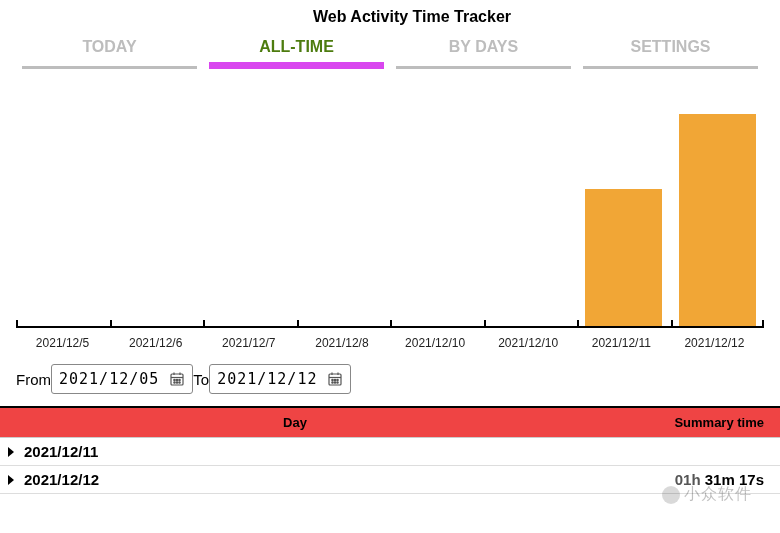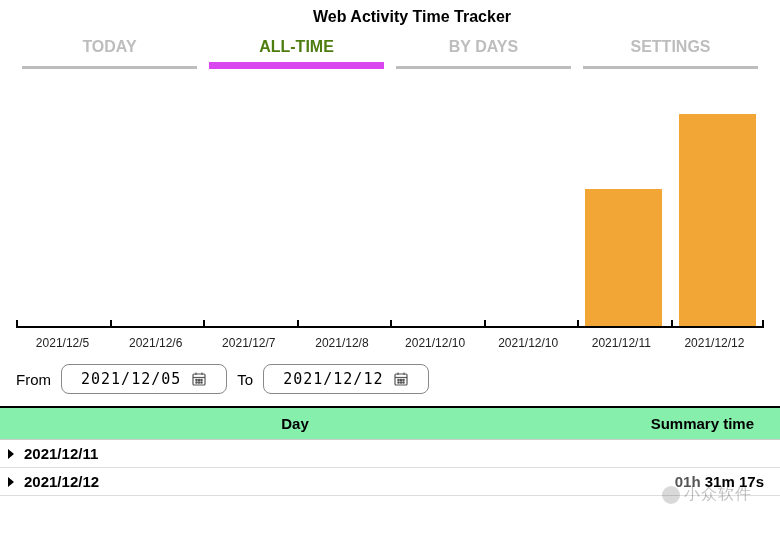--- a/index.html
+++ b/index.html
@@ -90,46 +90,45 @@
     font-size: 12px;
     color: #222;
   }
   .xl {
     flex: 1;
     text-align: center;
   }
   .date-row {
     display: flex;
     align-items: center;
-    gap: 10px;
     padding: 14px 16px 12px 16px;
     font-size: 15px;
   }
   .date-input {
     border: 1px solid #888;
-    border-radius: 8px;
+    border-radius: 3px;
     height: 30px;
     display: inline-flex;
     align-items: center;
-    padding: 0 19px;
+    padding: 0 7px;
     gap: 10px;
     font-family: monospace;
     font-size: 15px;
     letter-spacing: 1px;
     cursor: text;
   }
   .cal-icon svg { display: block; }
   .table-head {
     display: flex;
-    background: #86efac;
+    background: #ef4444;
     border-top: 2px solid #000;
     border-bottom: 1px solid #ccc;
     font-weight: bold;
-    font-size: 15px;
-    padding: 7px 26px;
+    font-size: 13px;
+    padding: 7px 16px;
   }
   .col-day { flex: 1; text-align: center; }
   .col-sum { width: 190px; text-align: right; }
   .row {
     display: flex;
     align-items: center;
     padding: 5px 16px 5px 4px;
     border-bottom: 1px solid #ddd;
     font-size: 15px;
     cursor: pointer;

